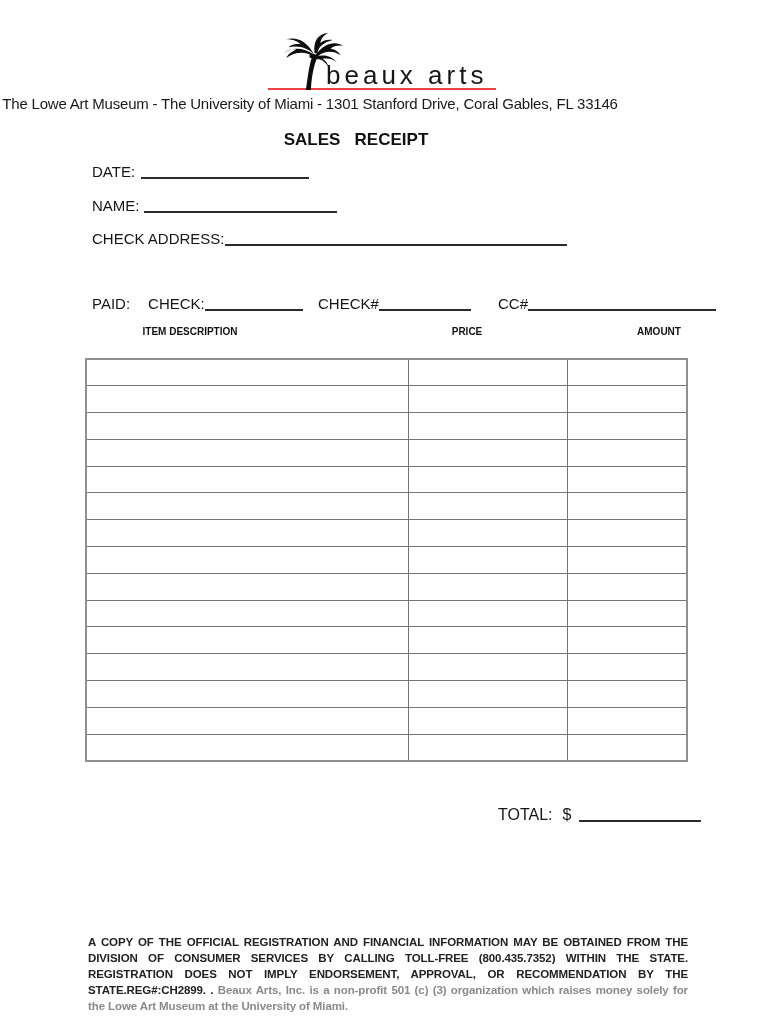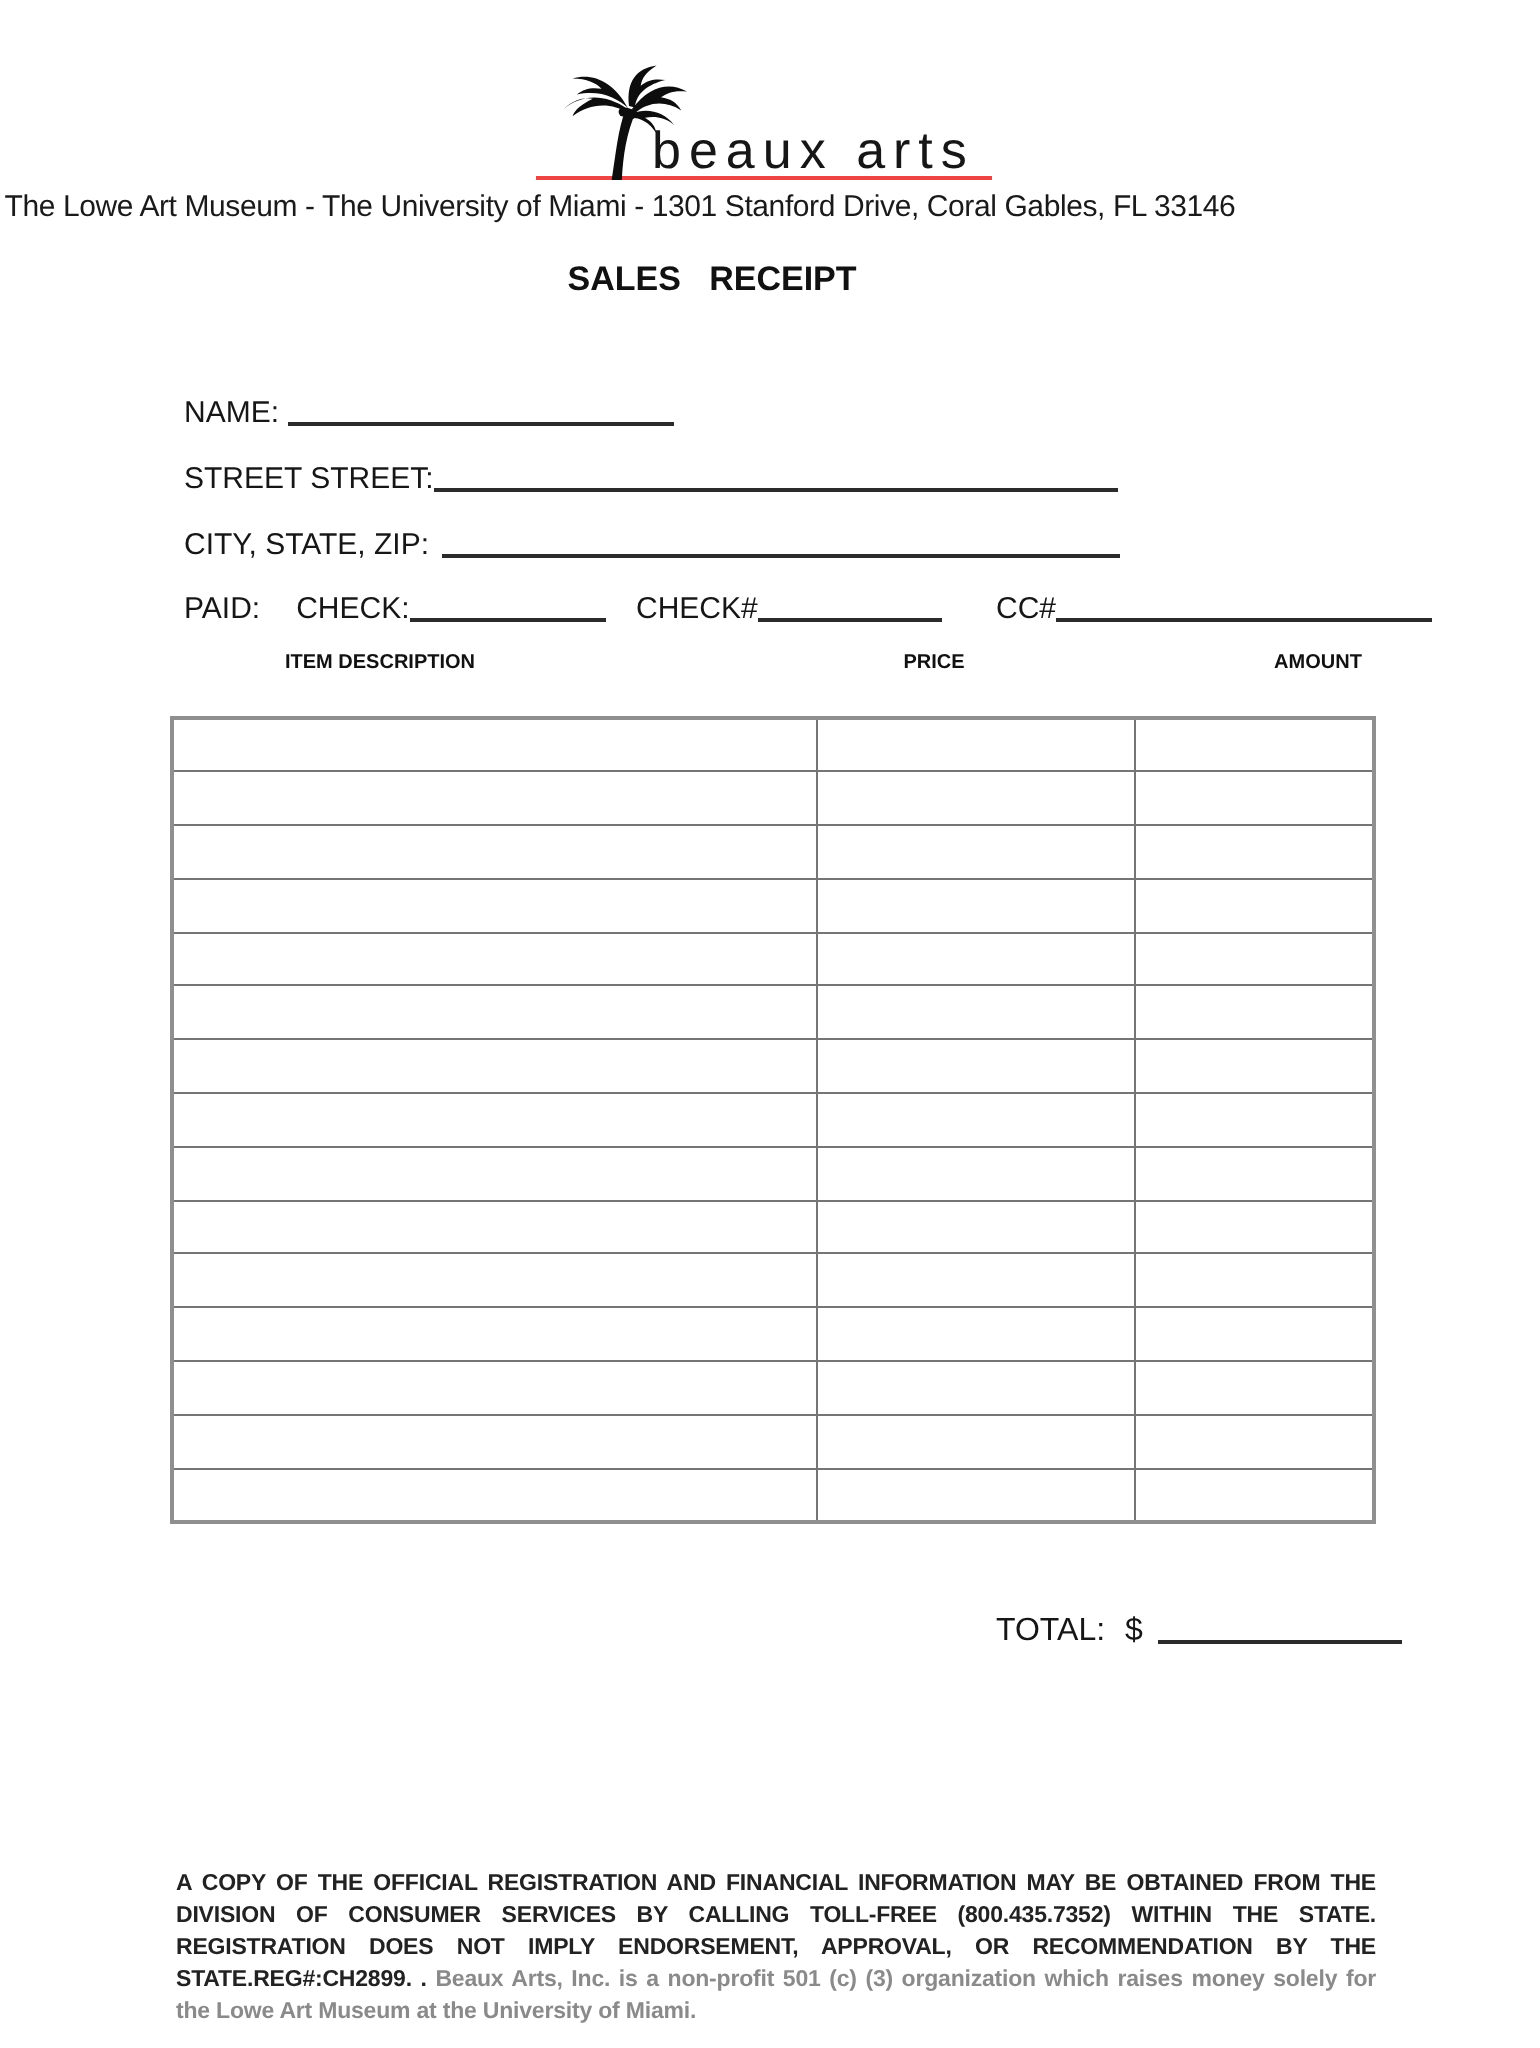--- a/index.html
+++ b/index.html
@@ -155,32 +155,32 @@
         <circle cx="61" cy="35" r="3"></circle>
       </g>
     </svg>
     <span class="logo-text">beaux arts</span>
   </div>
 
   <div class="abs address">The Lowe Art Museum - The University of Miami - 1301 Stanford Drive, Coral Gables, FL 33146</div>
 
   <div class="abs doc-title">SALES   RECEIPT</div>
 
+  <div class="abs field-row row-date">
+    <span>DATE:</span><span class="wline l-date"></span>
+  </div>
 
   <div class="abs field-row row-name">
     <span>NAME:</span><span class="wline l-name"></span>
   </div>
 
   <div class="abs field-row row-street">
-    <span>STREET STREET:</span><span class="wline l-street"></span>
-  </div>
-
-  <div class="abs field-row row-city">
-    <span>CITY, STATE, ZIP:</span><span class="wline l-city"></span>
-  </div>
+    <span>CHECK ADDRESS:</span><span class="wline l-street"></span>
+  </div>
+
 
   <div class="abs field-row row-paid">
     <span>PAID:</span><span class="cash-label">CHECK:</span><span class="wline l-cash"></span>
     <span class="check-group"><span>CHECK#</span><span class="wline l-check"></span></span>
     <span class="cc-group"><span>CC#</span><span class="wline l-cc"></span></span>
   </div>
 
   <span class="abs col-head ch-item">ITEM DESCRIPTION</span>
   <span class="abs col-head ch-price">PRICE</span>
   <span class="abs col-head ch-amount">AMOUNT</span>

